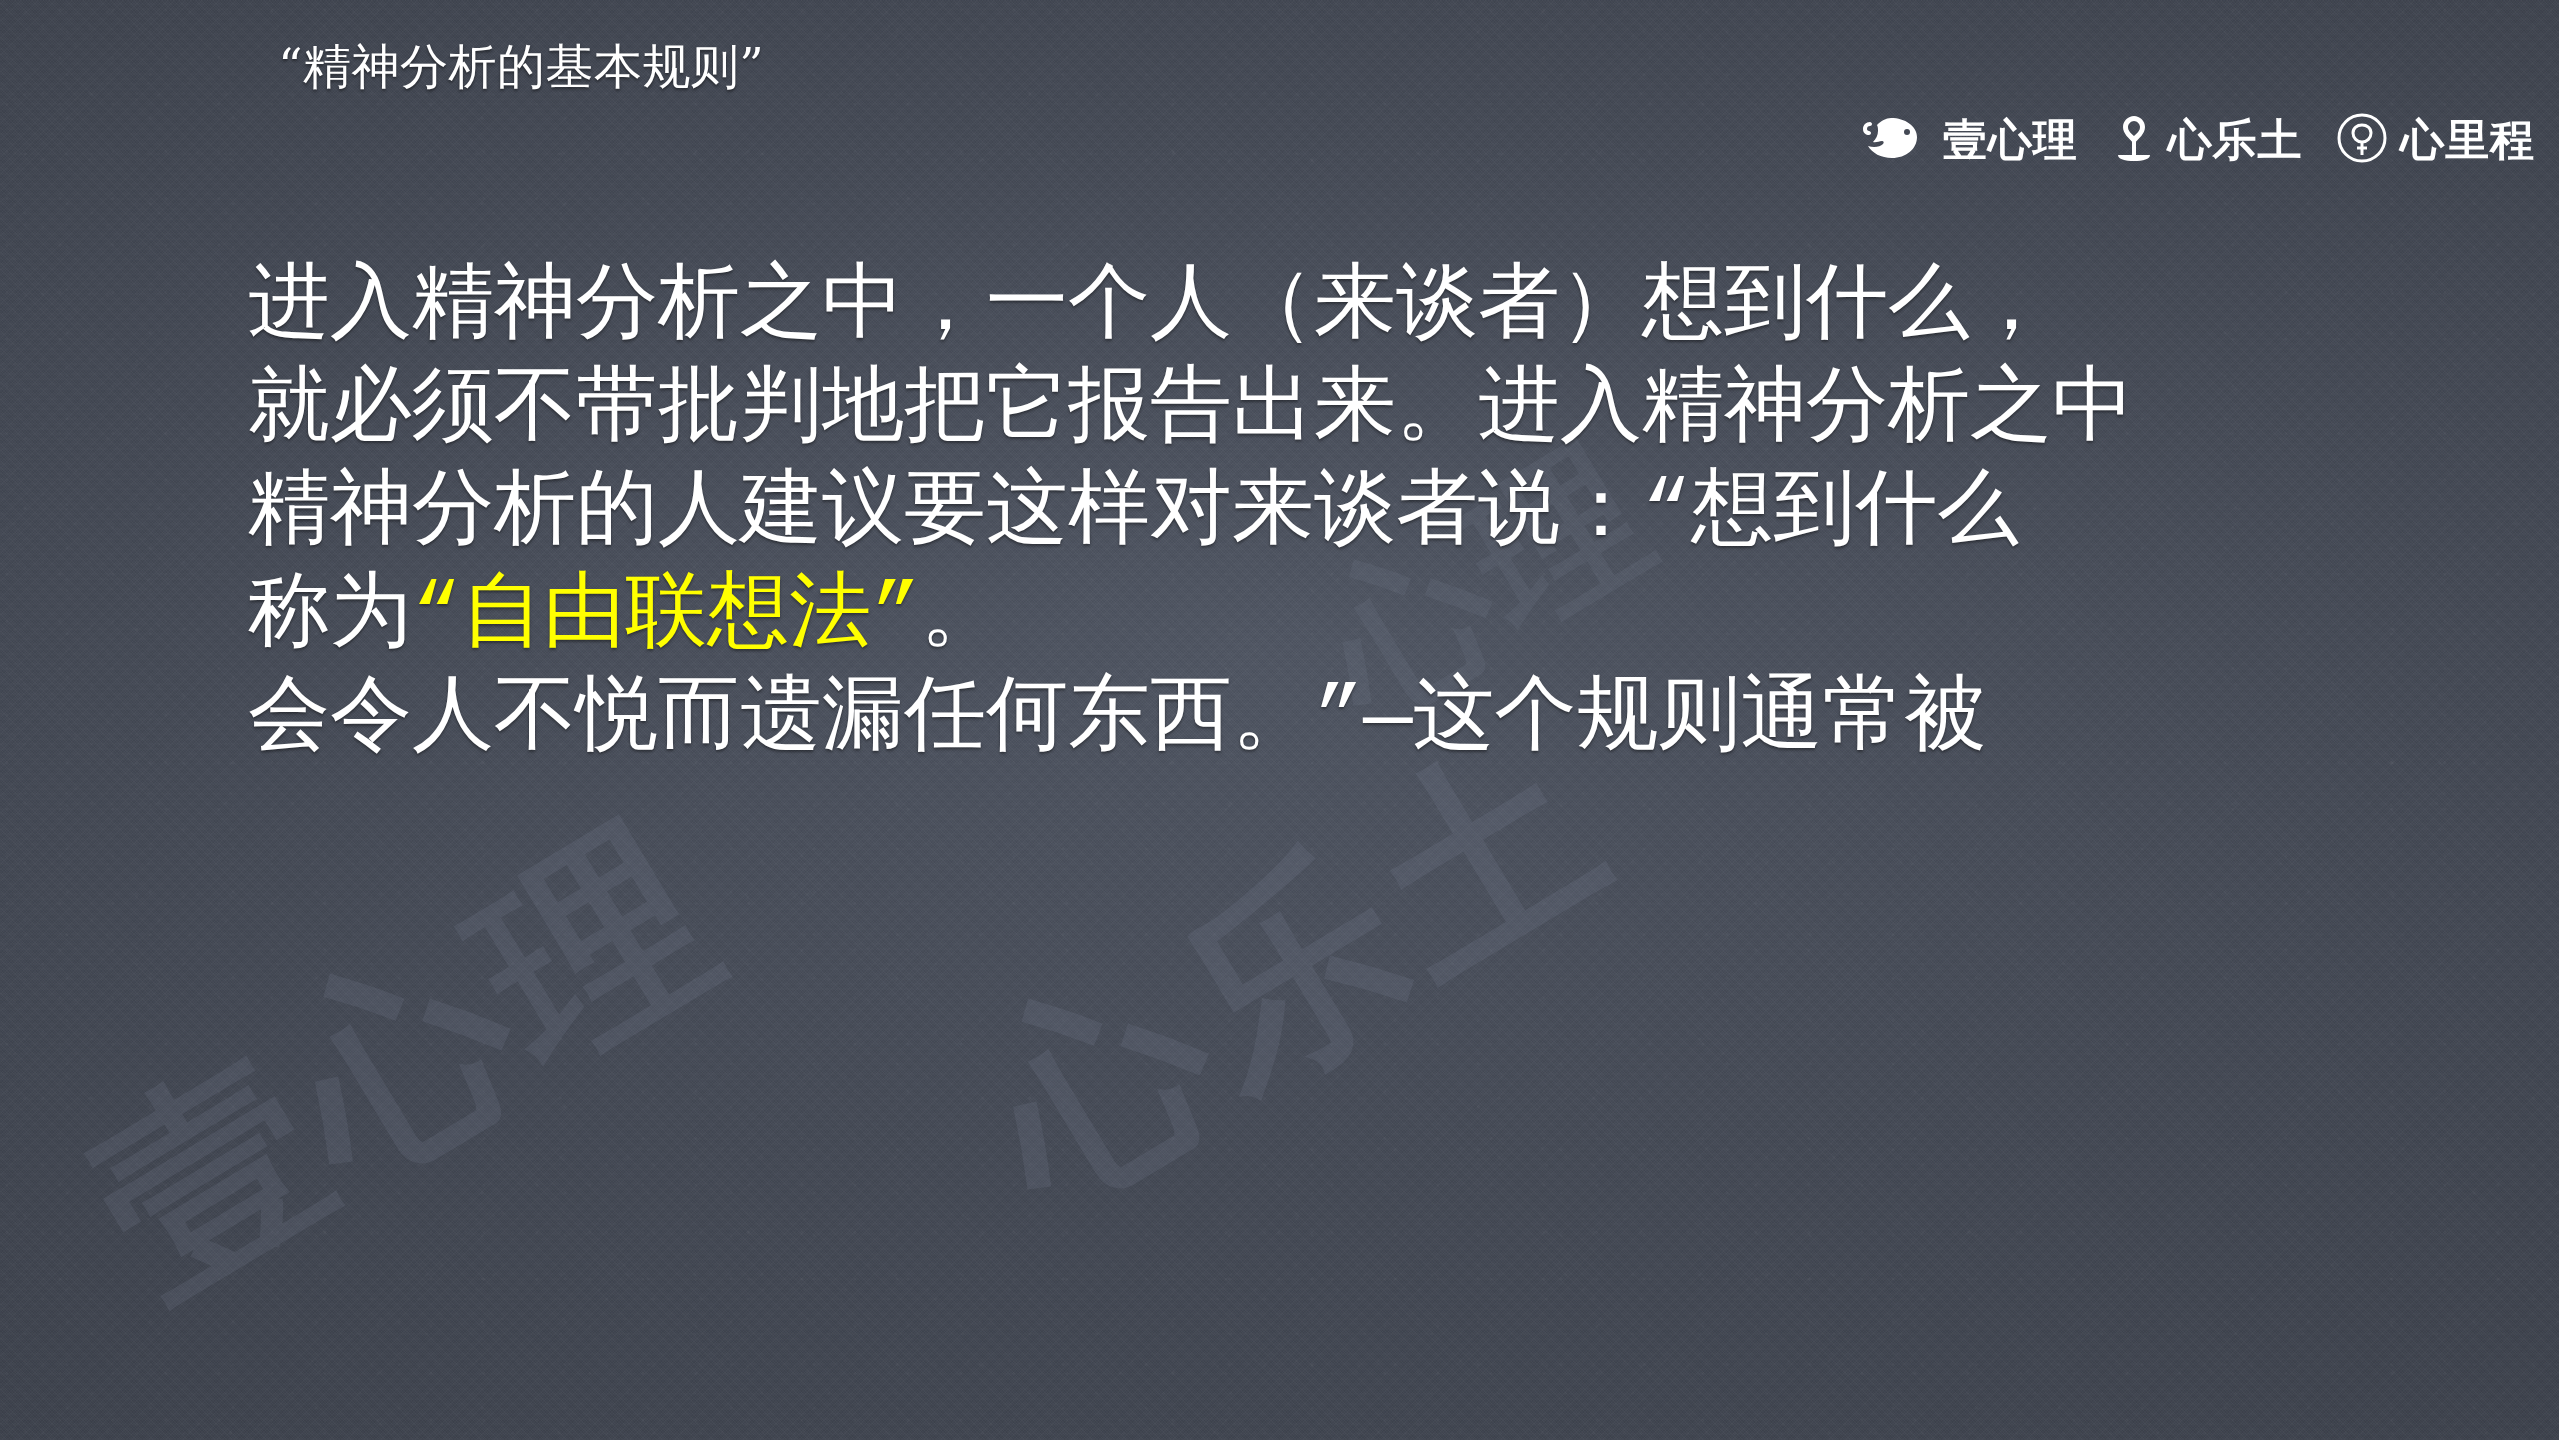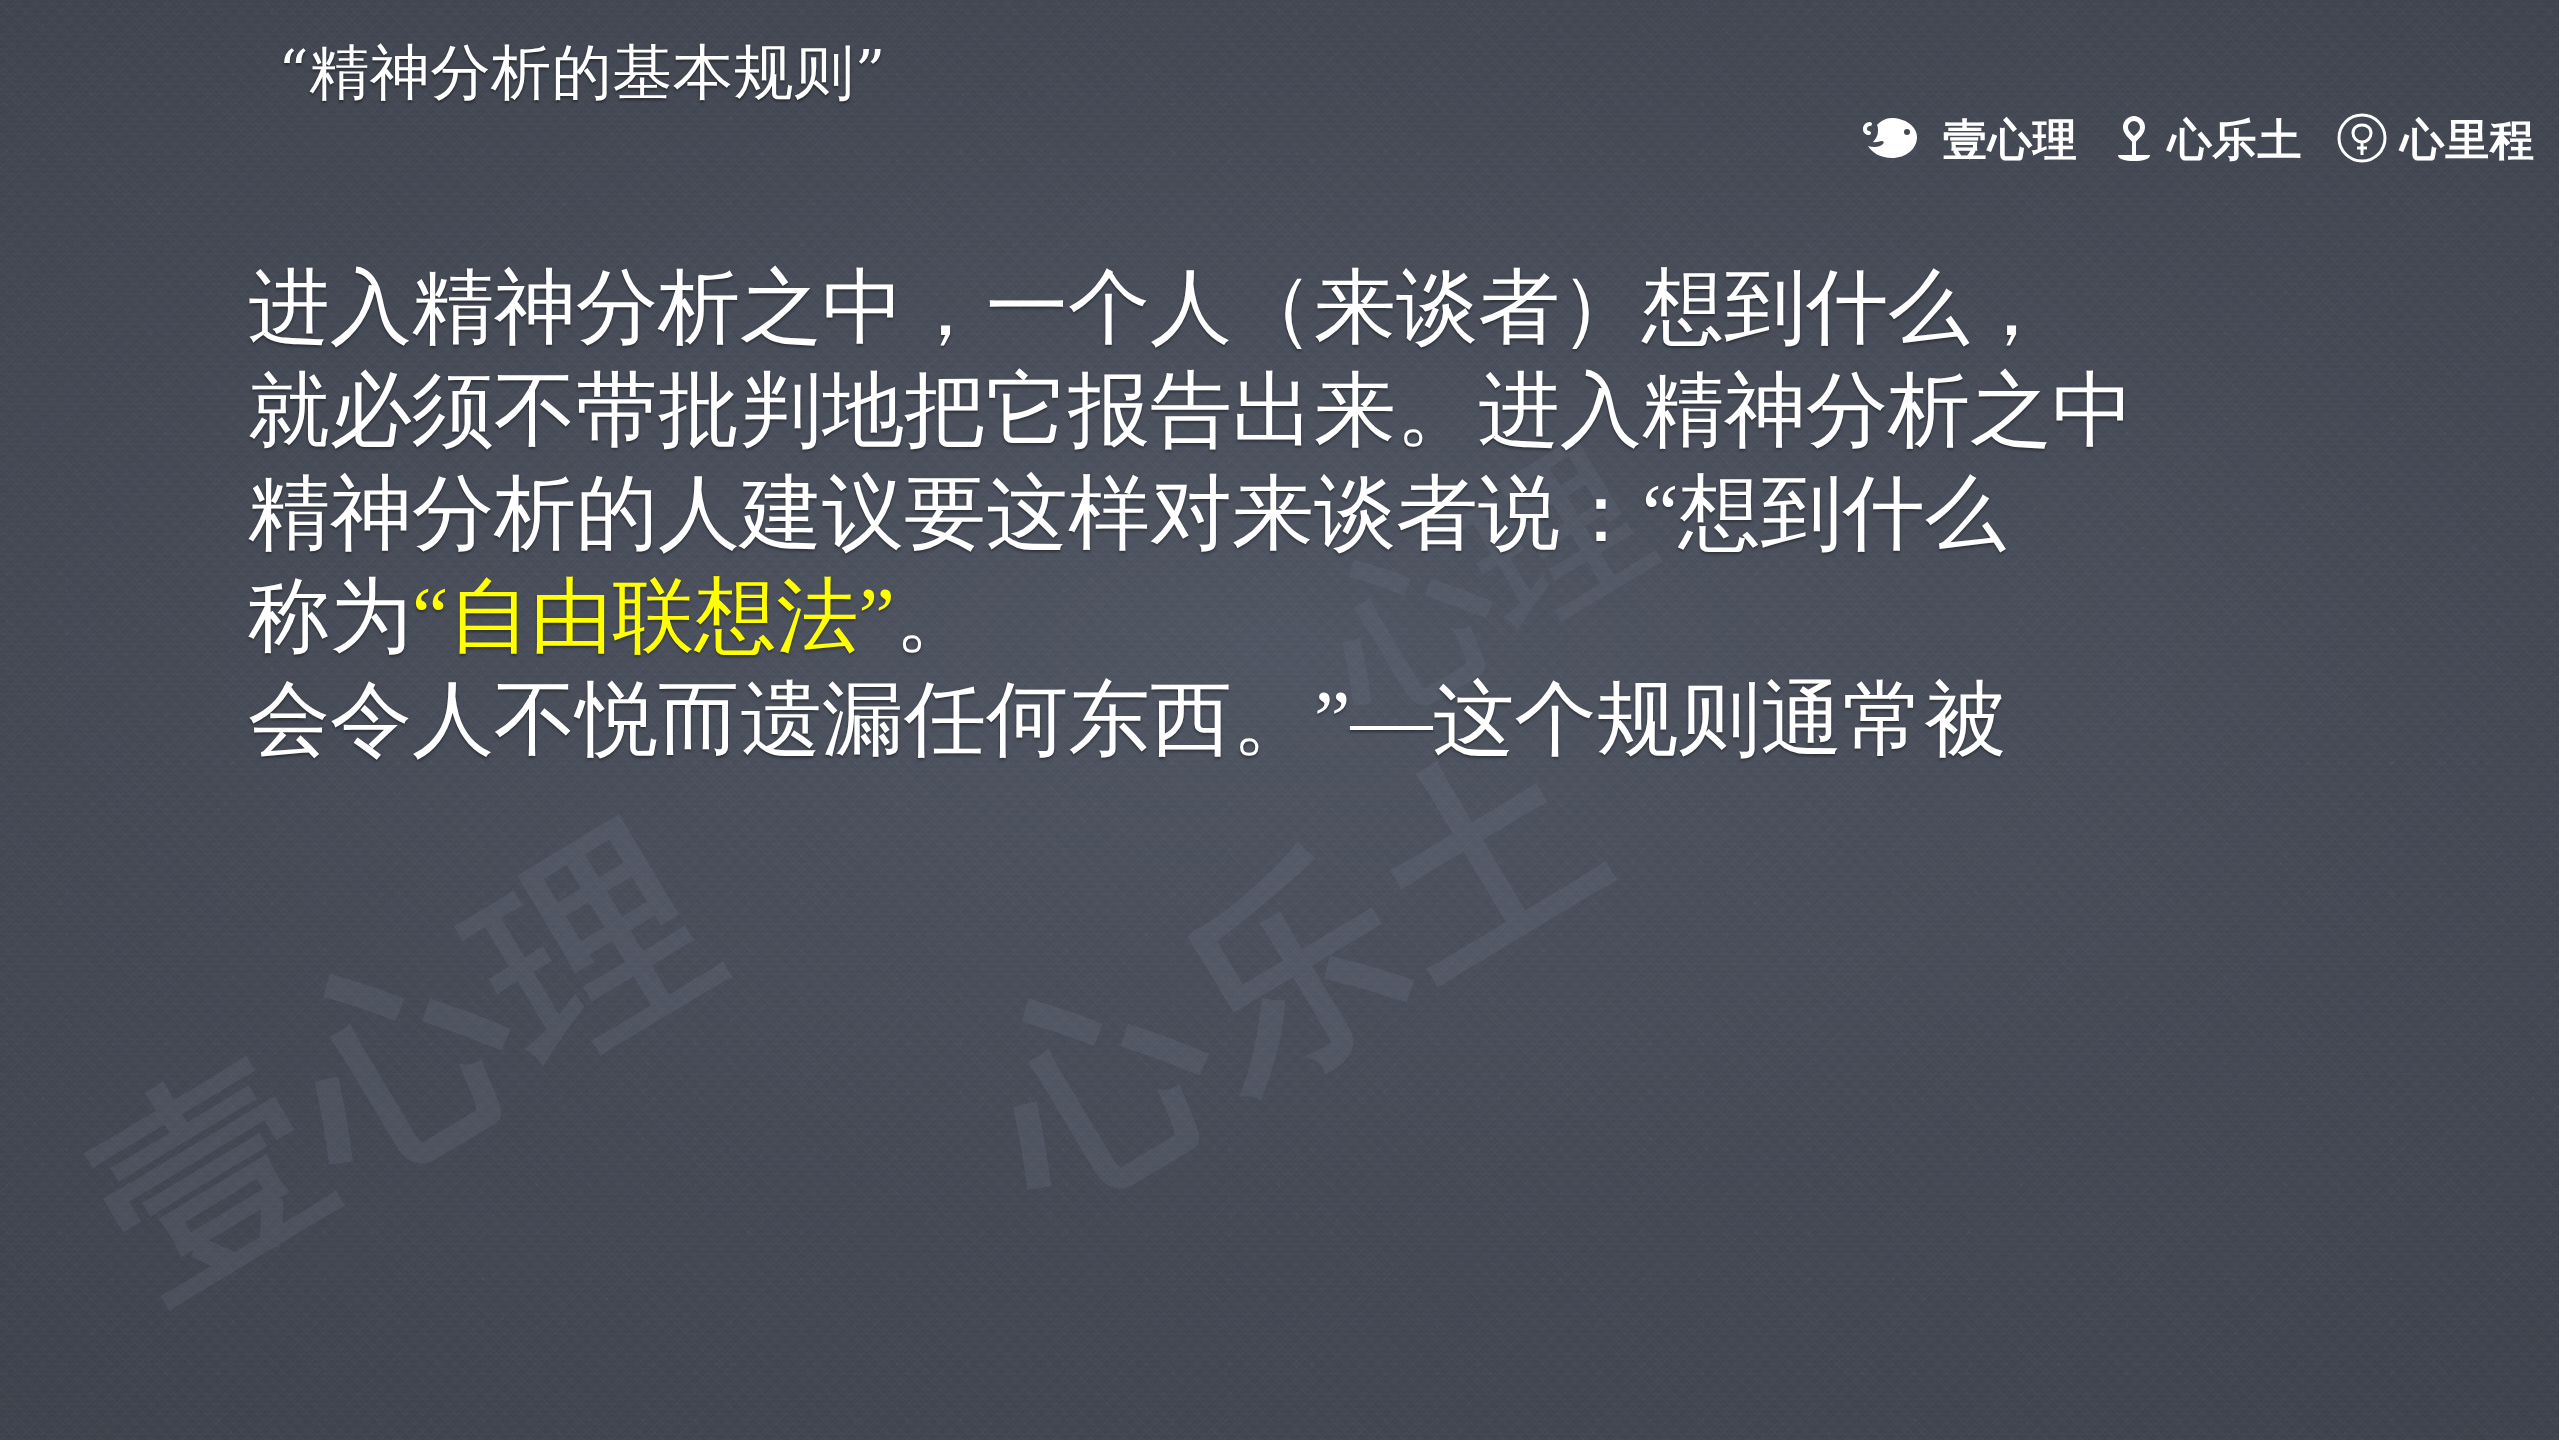--- a/index.html
+++ b/index.html
@@ -93,21 +93,21 @@
     position: absolute;
     left: 0; right: 0; top: 0;
     height: 210px;
   }
 
   .slide-title {
     position: absolute;
     left: 278px;
     top: 42px;
     font-family: "DejaVu Serif", "Liberation Serif", serif;
-    font-size: 60px;
+    font-size: 48px;
     line-height: 1.0;
     color: #ffffff;
     letter-spacing: 0.01em;
     white-space: nowrap;
     text-shadow: 0 2px 3px rgba(0,0,0,0.45);
   }
 
   
   .brand-bar {
     position: absolute;
@@ -135,21 +135,21 @@
     display: block;
     flex: 0 0 auto;
   }
 
   
   .body-text {
     position: absolute;
     left: 248px;
     top: 256px;
     width: 2240px;
-    font-family: Liberation Serif, serif;
+    font-family: Liberation Mono, monospace;
     font-size: 82px;
     line-height: 103px;
     color: #ffffff;
     text-shadow: 0 2px 3px rgba(0,0,0,0.4);
   }
   .body-text .line {
     white-space: nowrap;
     display: block;
   }
   .hl {

